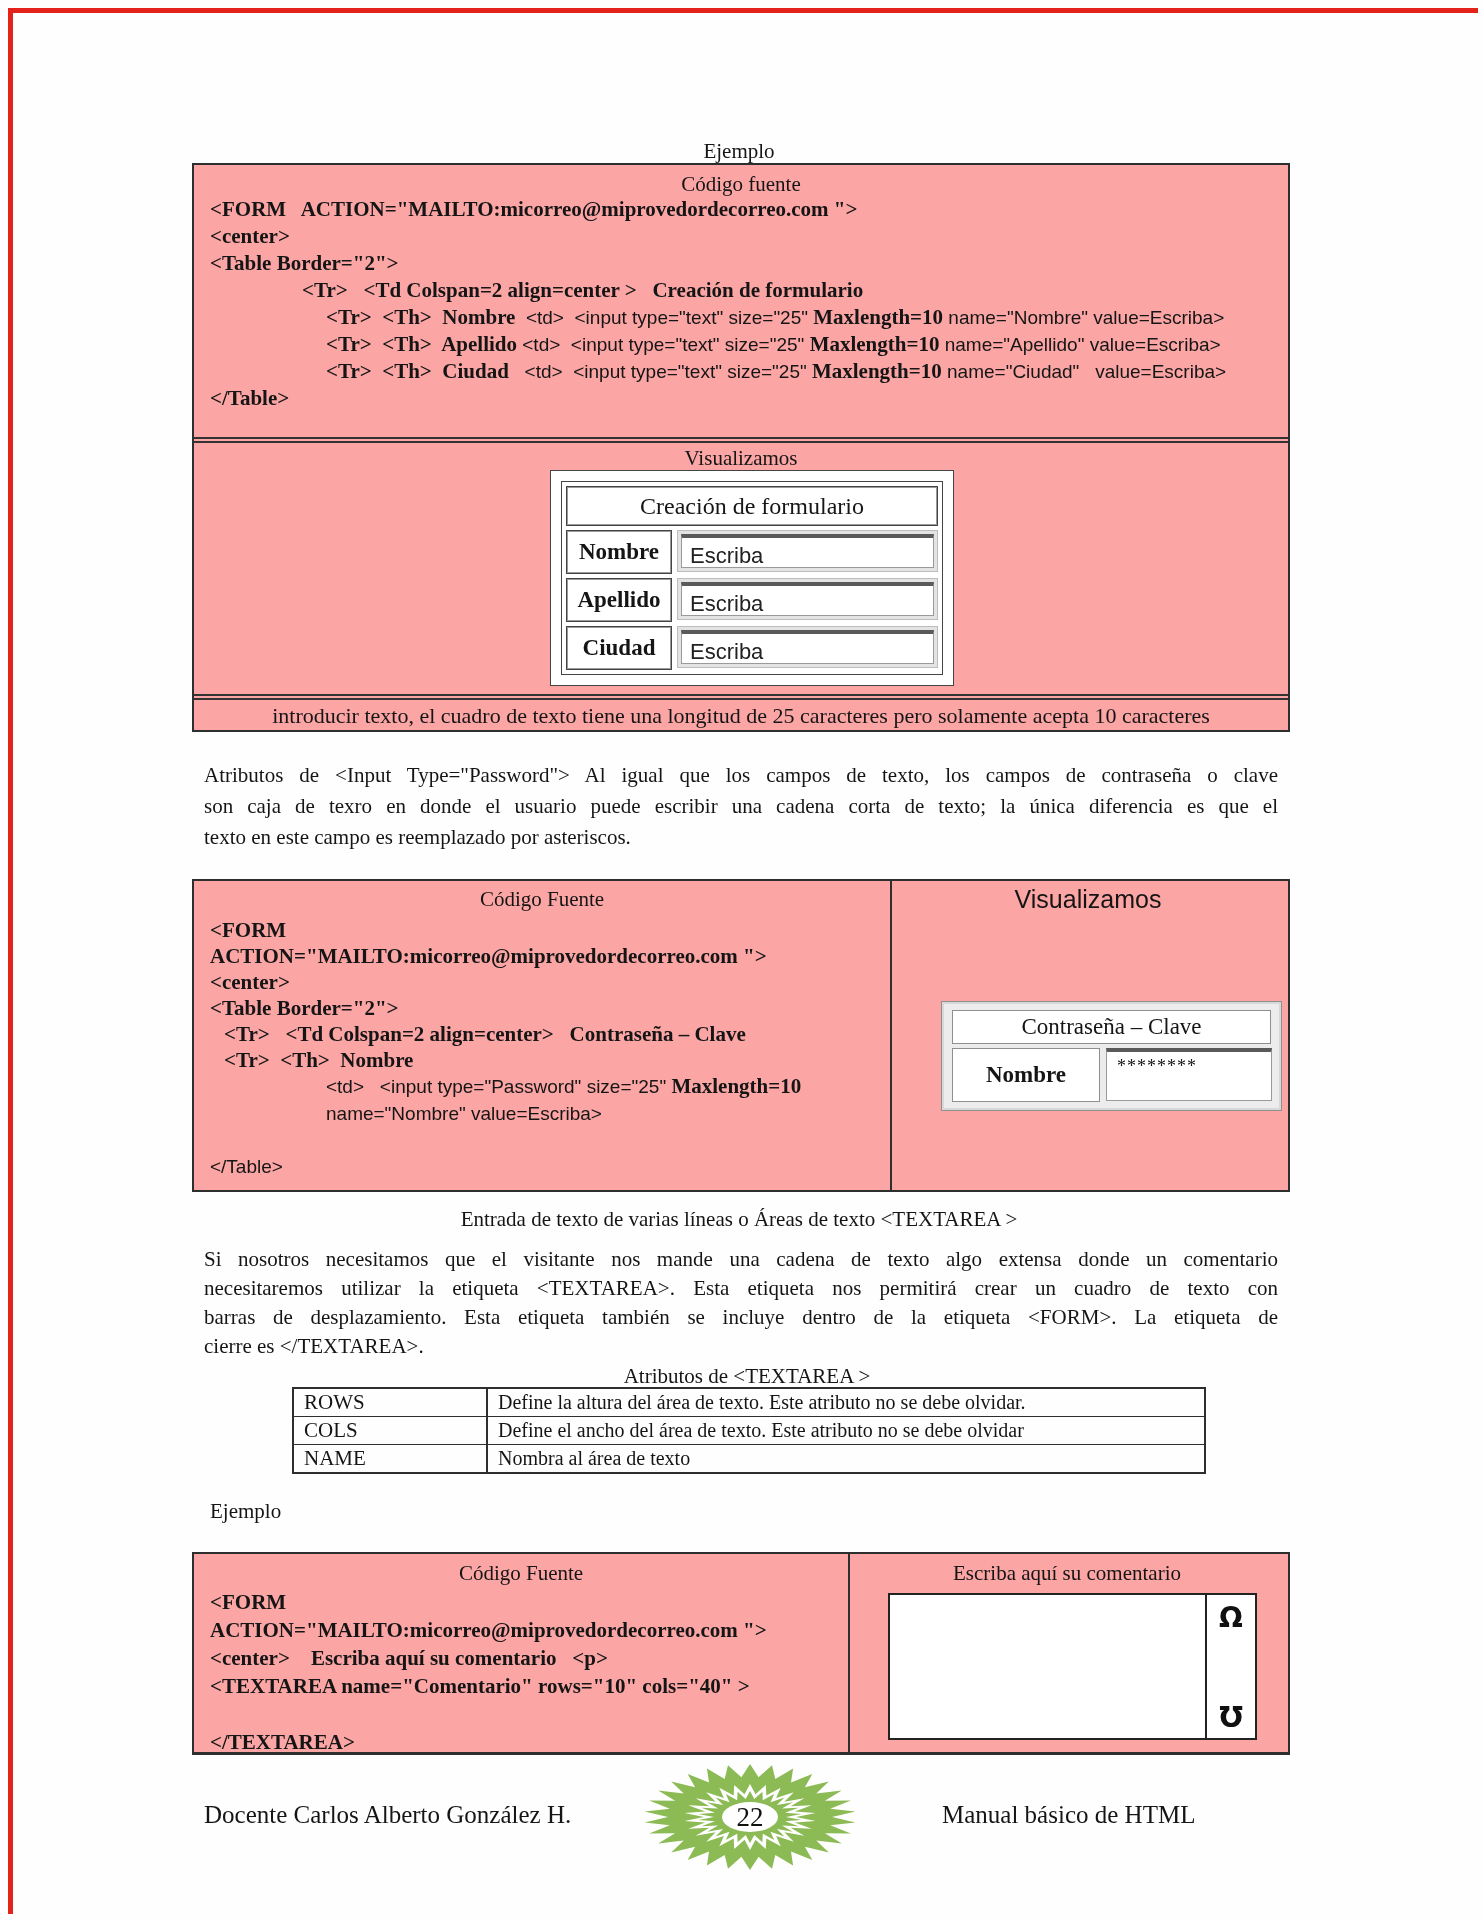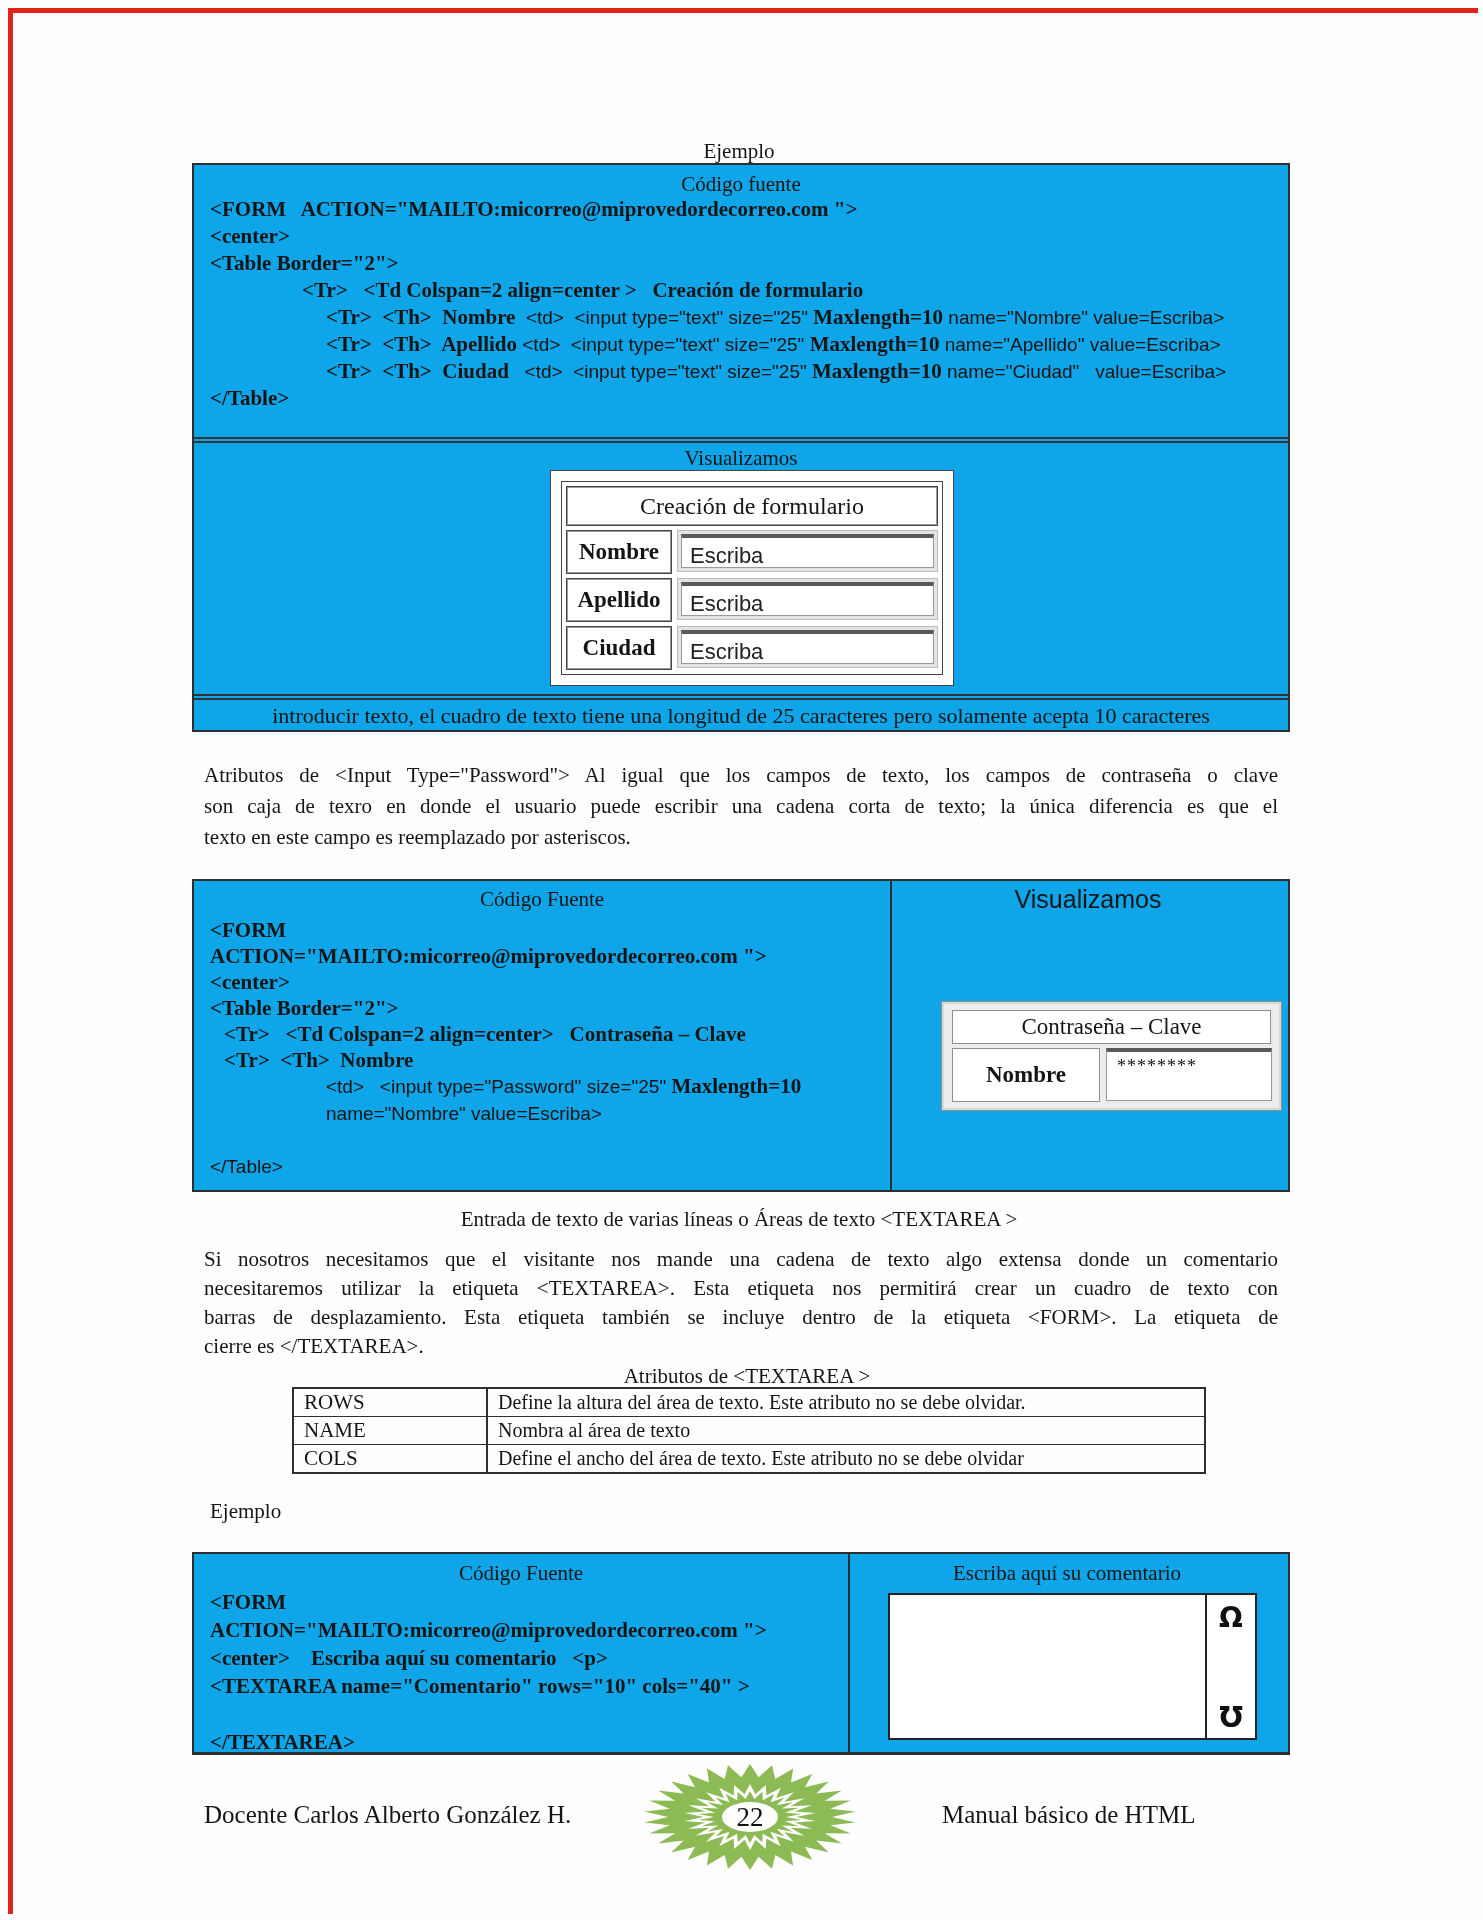--- a/index.html
+++ b/index.html
@@ -4,21 +4,21 @@
 <style>
   html,body{margin:0;padding:0;background:#ffffff;}
   .page{position:relative;width:1483px;height:1920px;background:#fefefe;
         font-family:"Liberation Serif",serif;color:#151515;overflow:hidden;}
   .abs{position:absolute;}
   .ctr{text-align:center;}
   
   .rule-top{left:8px;top:8px;width:1470px;height:5px;}
   .rule-left{left:8px;top:8px;width:5px;height:1906px;}
   
-  .tbl{border:2px solid #2e2e2e;background:#0ea5e9;}
+  .tbl{border:2px solid #2e2e2e;background:#fca5a5;}
   .vline{position:absolute;top:0;bottom:0;width:2px;background:#2e2e2e;}
   .hdouble{position:absolute;left:0;right:0;height:2px;border-top:2px solid #333;border-bottom:2px solid #333;background:transparent;}
   
   .code{font-size:21px;line-height:27px;white-space:pre-wrap;}
   .cl{white-space:pre-wrap;}
   .seg-serif{font-family:"Liberation Serif",serif;font-weight:bold;}
   .seg-sans{font-family:"Liberation Sans",sans-serif;font-size:19px;}
   .i0{padding-left:0;} .i1{padding-left:14px;} .i2{padding-left:92px;} .i3{padding-left:116px;} 
   
   .para div{font-size:21px;line-height:31px;}
@@ -144,26 +144,26 @@
   </div>
 
   <div class="abs ctr h-serif" style="left:192px;top:1364px;width:1110px;">Atributos  de &lt;TEXTAREA &gt;</div>
 
   <div class="abs attr-tbl" style="left:292px;top:1387px;width:910px;">
     <div class="attr-row">
       <div class="attr-name">ROWS</div>
       <div class="attr-desc">Define la altura del área de texto. Este atributo no se debe olvidar.</div>
     </div>
     <div class="attr-row">
+      <div class="attr-name">COLS</div>
+      <div class="attr-desc">Define el ancho del área de texto. Este atributo no se debe olvidar</div>
+    </div>
+    <div class="attr-row">
       <div class="attr-name">NAME</div>
       <div class="attr-desc">Nombra al área de texto</div>
-    </div>
-    <div class="attr-row">
-      <div class="attr-name">COLS</div>
-      <div class="attr-desc">Define el ancho del área de texto. Este atributo no se debe olvidar</div>
     </div>
   </div>
 
   <div class="abs h-serif" style="left:210px;top:1499px;">Ejemplo</div>
 
   <div class="abs tbl" style="left:192px;top:1552px;width:1094px;height:198px;border-bottom-width:3px;">
     <div class="vline" style="left:654px;"></div>
     <div class="abs ctr h-serif" style="left:0;top:7px;width:654px;">Código Fuente</div>
     <div class="abs ctr h-serif" style="left:656px;top:7px;width:434px;">Escriba aquí su  comentario</div>
     <div class="abs code" style="left:16px;top:34px;width:630px;line-height:28px;"><div class="cl i0"><span class="seg-serif">&lt;FORM</span></div><div class="cl i0"><span class="seg-serif">ACTION="MAILTO:micorreo@miprovedordecorreo.com "&gt;</span></div><div class="cl i0"><span class="seg-serif">&lt;center&gt;    Escriba aquí su comentario   &lt;p&gt;</span></div><div class="cl i0"><span class="seg-serif">&lt;TEXTAREA name="Comentario" rows="10" cols="40" &gt;</span></div><div class="cl i0">&nbsp;</div><div class="cl i0"><span class="seg-serif">&lt;/TEXTAREA&gt;</span></div></div>

